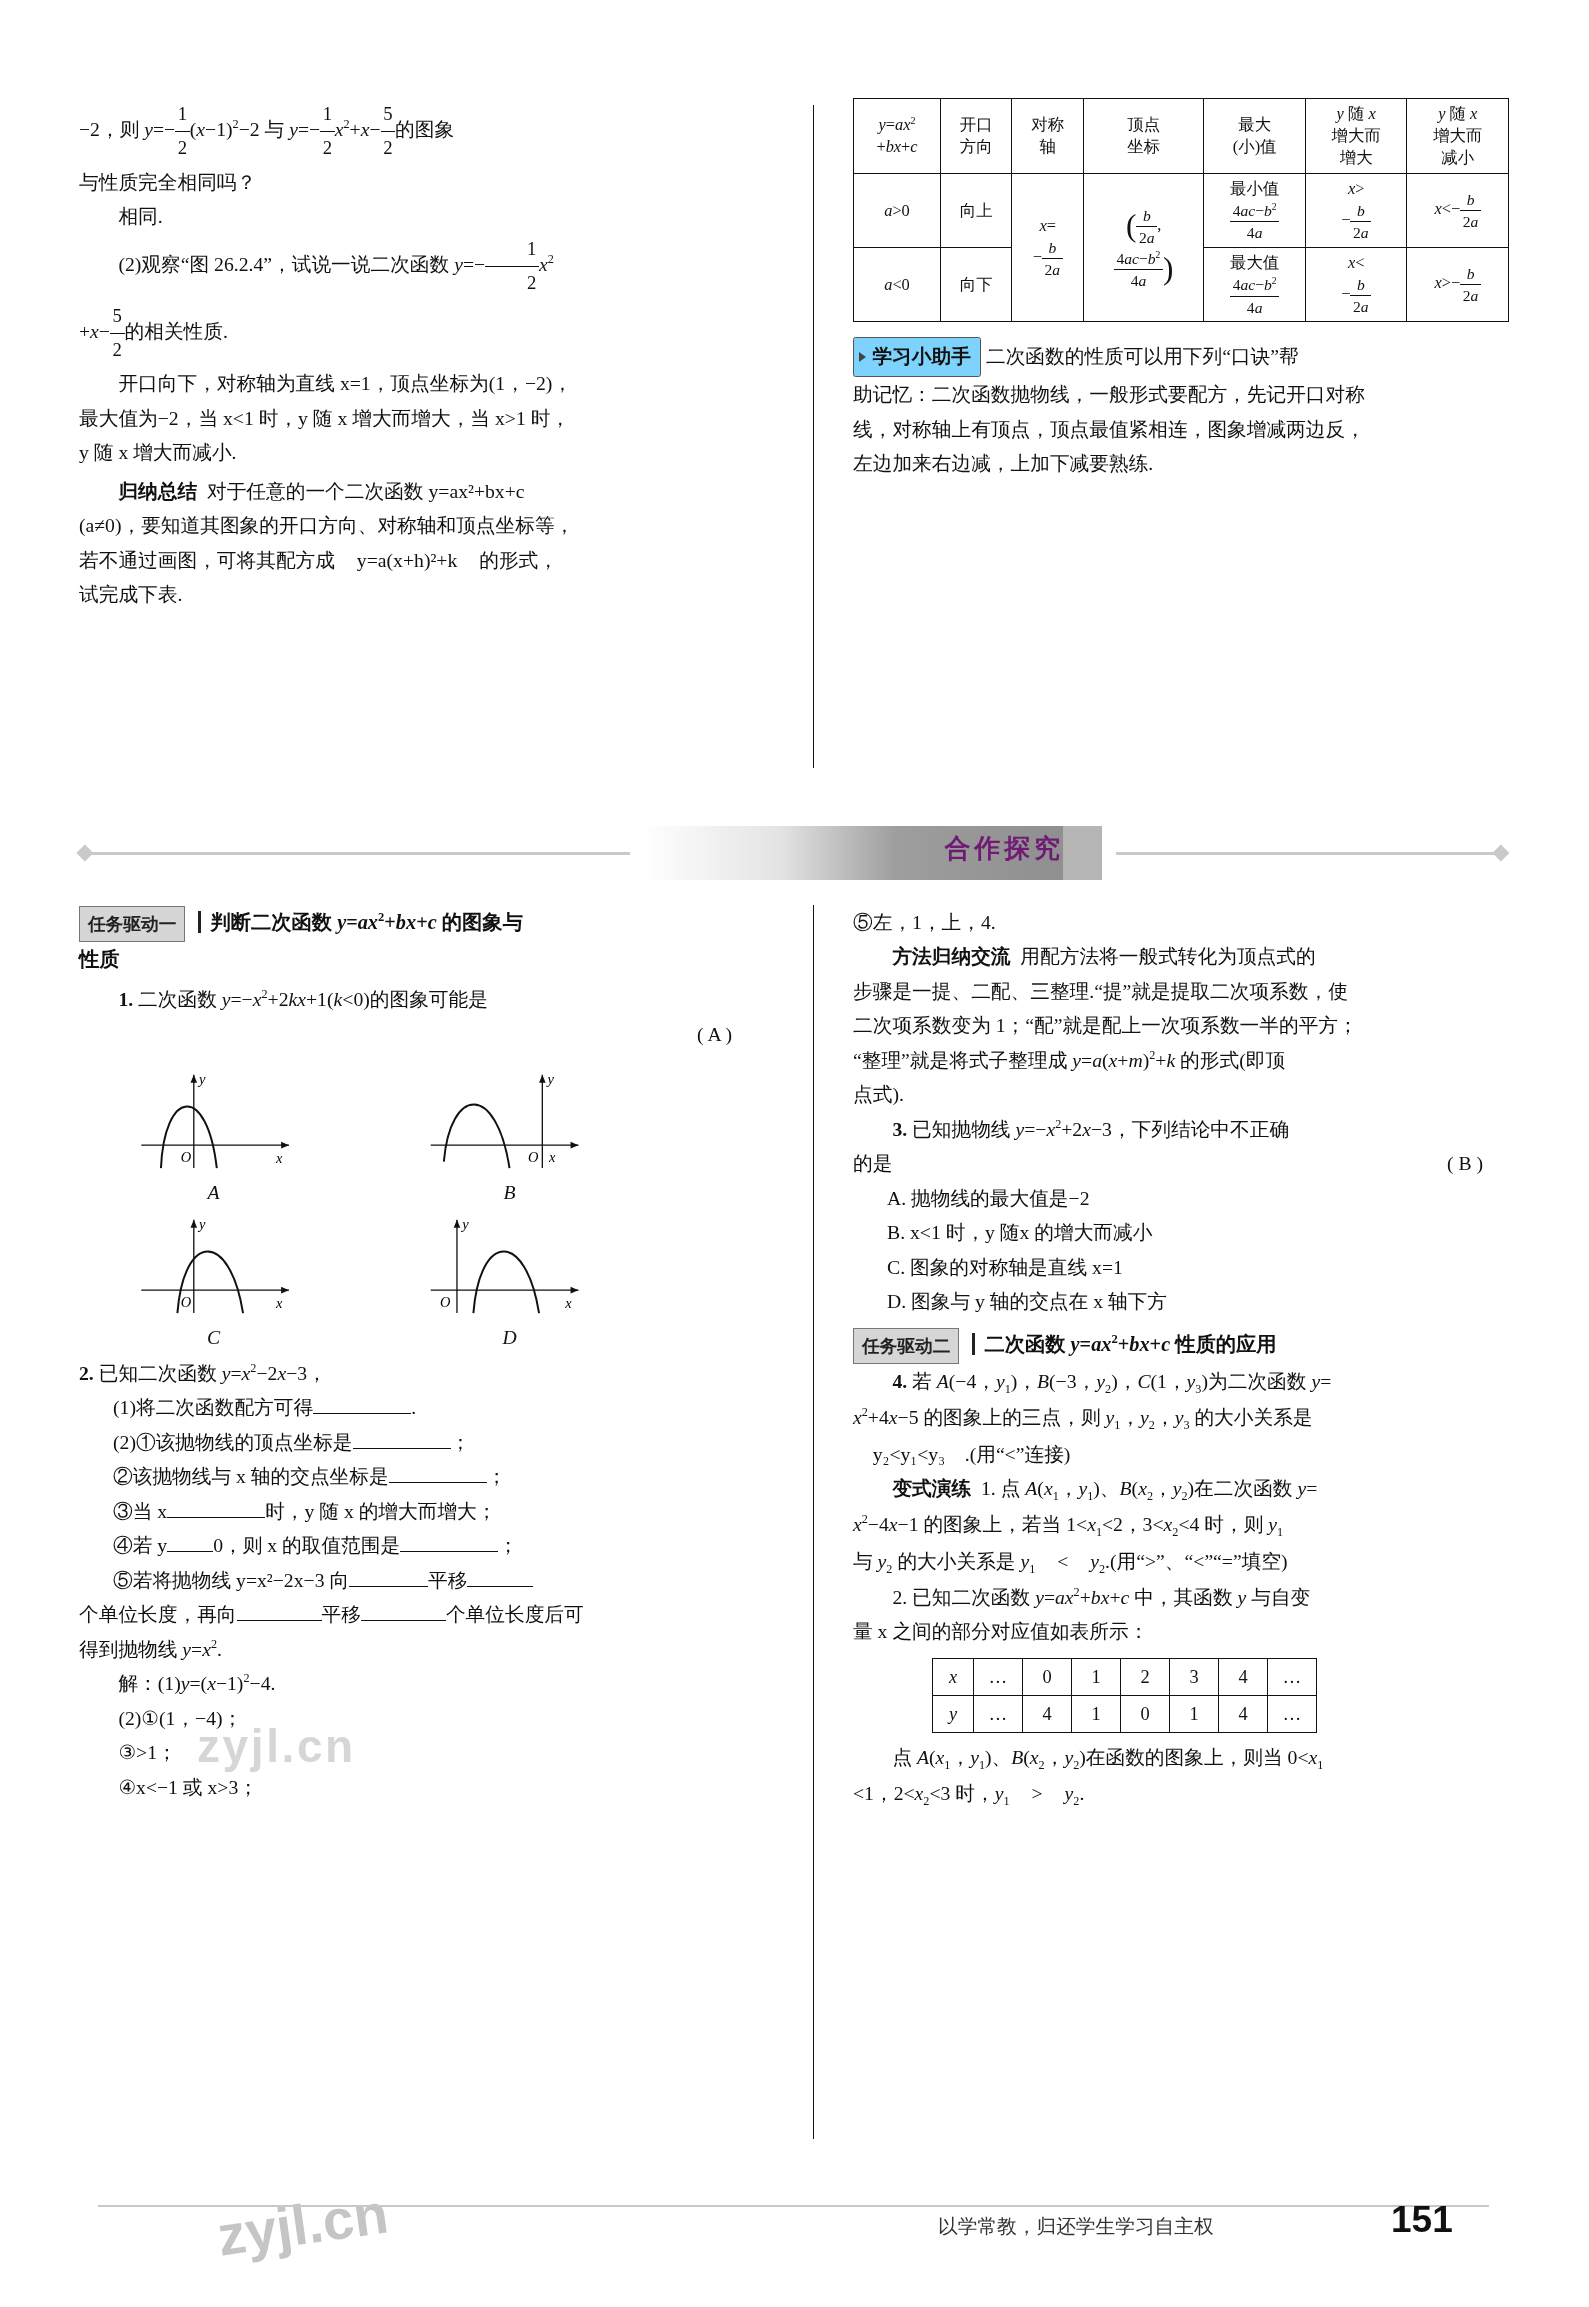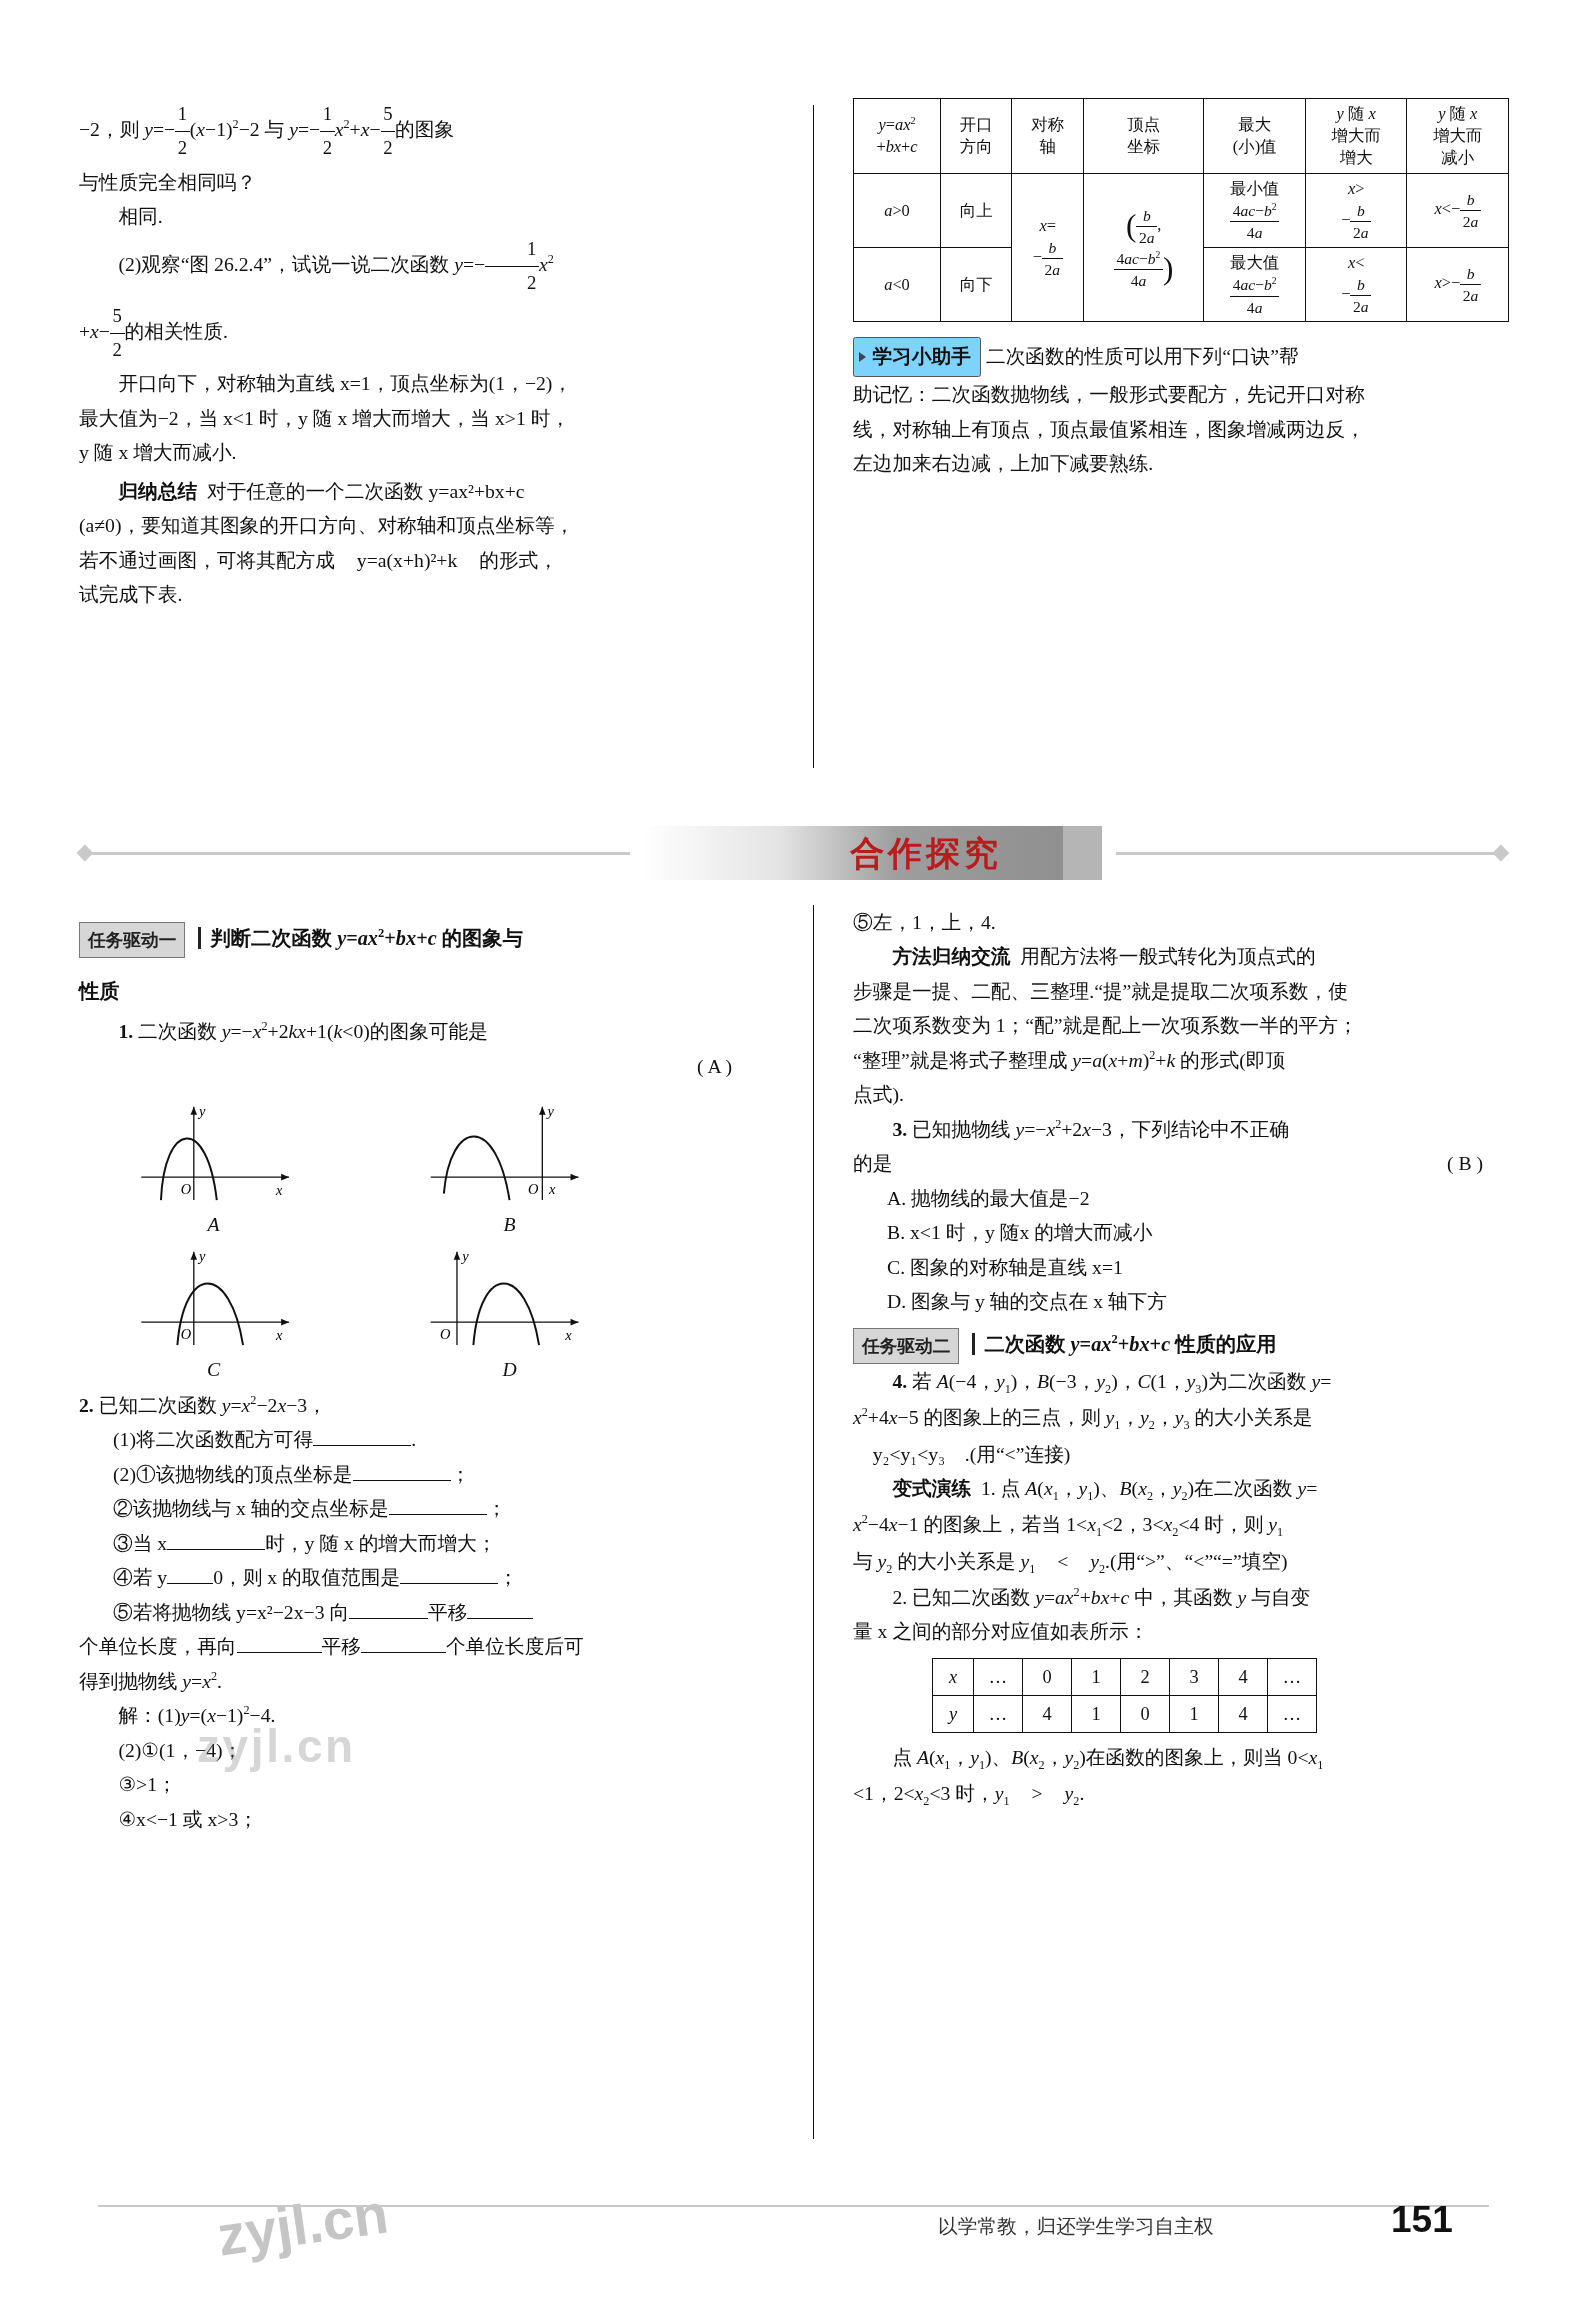--- a/index.html
+++ b/index.html
@@ -67,43 +67,43 @@
     position:absolute;top:38px;height:2.6px;background:#c9c9c9;
   }
   .banner .diamond{
     position:absolute;top:33px;width:11.8px;height:11.8px;background:#c9c9c9;transform:rotate(45deg);
   }
   .banner .grad{
     position:absolute;left:564px;top:11.8px;width:459px;height:54px;
     background:linear-gradient(90deg,#ffffff 0%, #e3e3e3 30%, #9e9e9e 55%, #8c8c8c 100%);
   }
   .banner .title{
-    position:absolute;left:709px;top:17px;width:276px;text-align:center;
-    font-size:34px;font-weight:bold;color:#b91c1c;letter-spacing:3.9px;
+    position:absolute;left:709px;top:17px;width:276px;text-align:right;
+    font-size:26px;font-weight:bold;color:#701a75;letter-spacing:3.9px;
     font-family:"Liberation Sans", sans-serif;
   }
   .banner .endcap{
     position:absolute;left:984px;top:11.8px;width:39px;height:54px;background:#b5b5b5;
   }
 
   
   .main{
     position:absolute;left:79px;top:905px;width:1430px;height:1247px;
   }
   .main .cl{position:absolute;left:0;top:0;width:679px;}
   .main .cr{position:absolute;left:774px;top:0;width:656px;}
   .main .vdiv2{position:absolute;left:734px;top:0;width:1.3px;height:1234px;background:#111;}
 
   .task-tag{
     display:inline-block;background:#d6d6d6;border:0.7px solid #777;
     padding:2px 7.9px;font-size:17.7px;font-weight:bold;color:#222;
     font-family:"Liberation Sans", sans-serif;
     margin-right:7.9px;vertical-align:middle;
   }
-  .task-head{font-size:20.3px;font-weight:bold;line-height:1.7;margin-top:16px;}
+  .task-head{font-size:20.3px;font-weight:bold;line-height:1.7;}
   .task-head .ttl{border-left:3.9px solid #222;padding-left:9.2px;}
   .blank{display:inline-block;border-bottom:1.3px solid #111;min-width:98px;height:1em;}
   .ans{}
 
   
   .graphs{width:656px;margin:11.8px 0 6.6px 26px;}
   .grow{display:flex;justify-content:flex-start;gap:79px;margin-bottom:3.9px;}
   .gcell{width:217px;text-align:center;}
   .glabel{font-size:19.7px;font-style:italic;margin-top:1.3px;}
 

